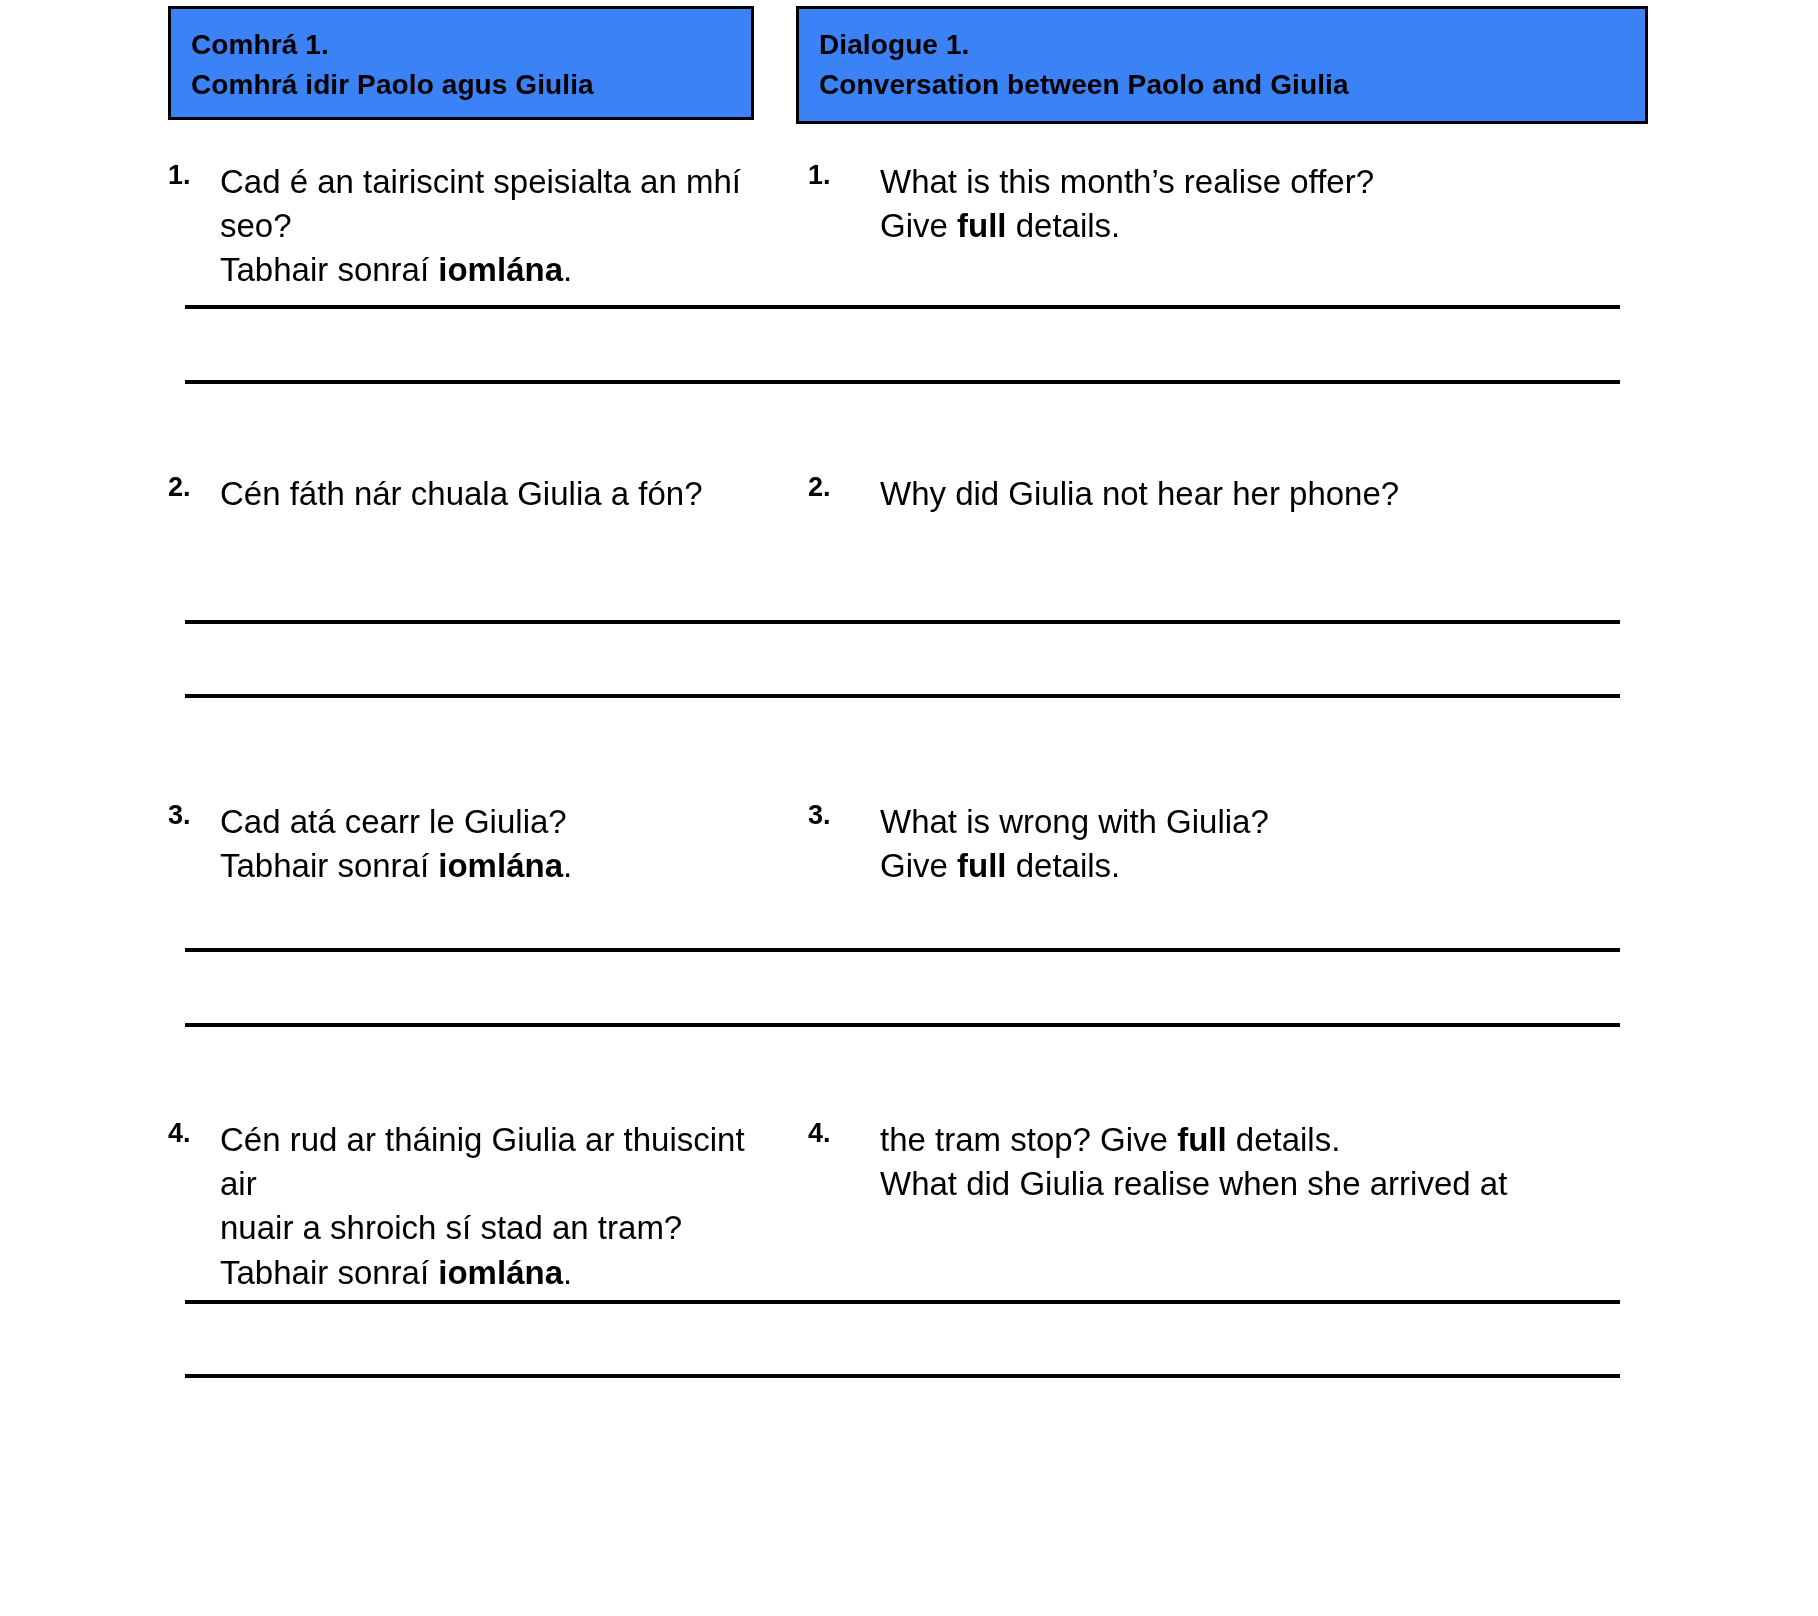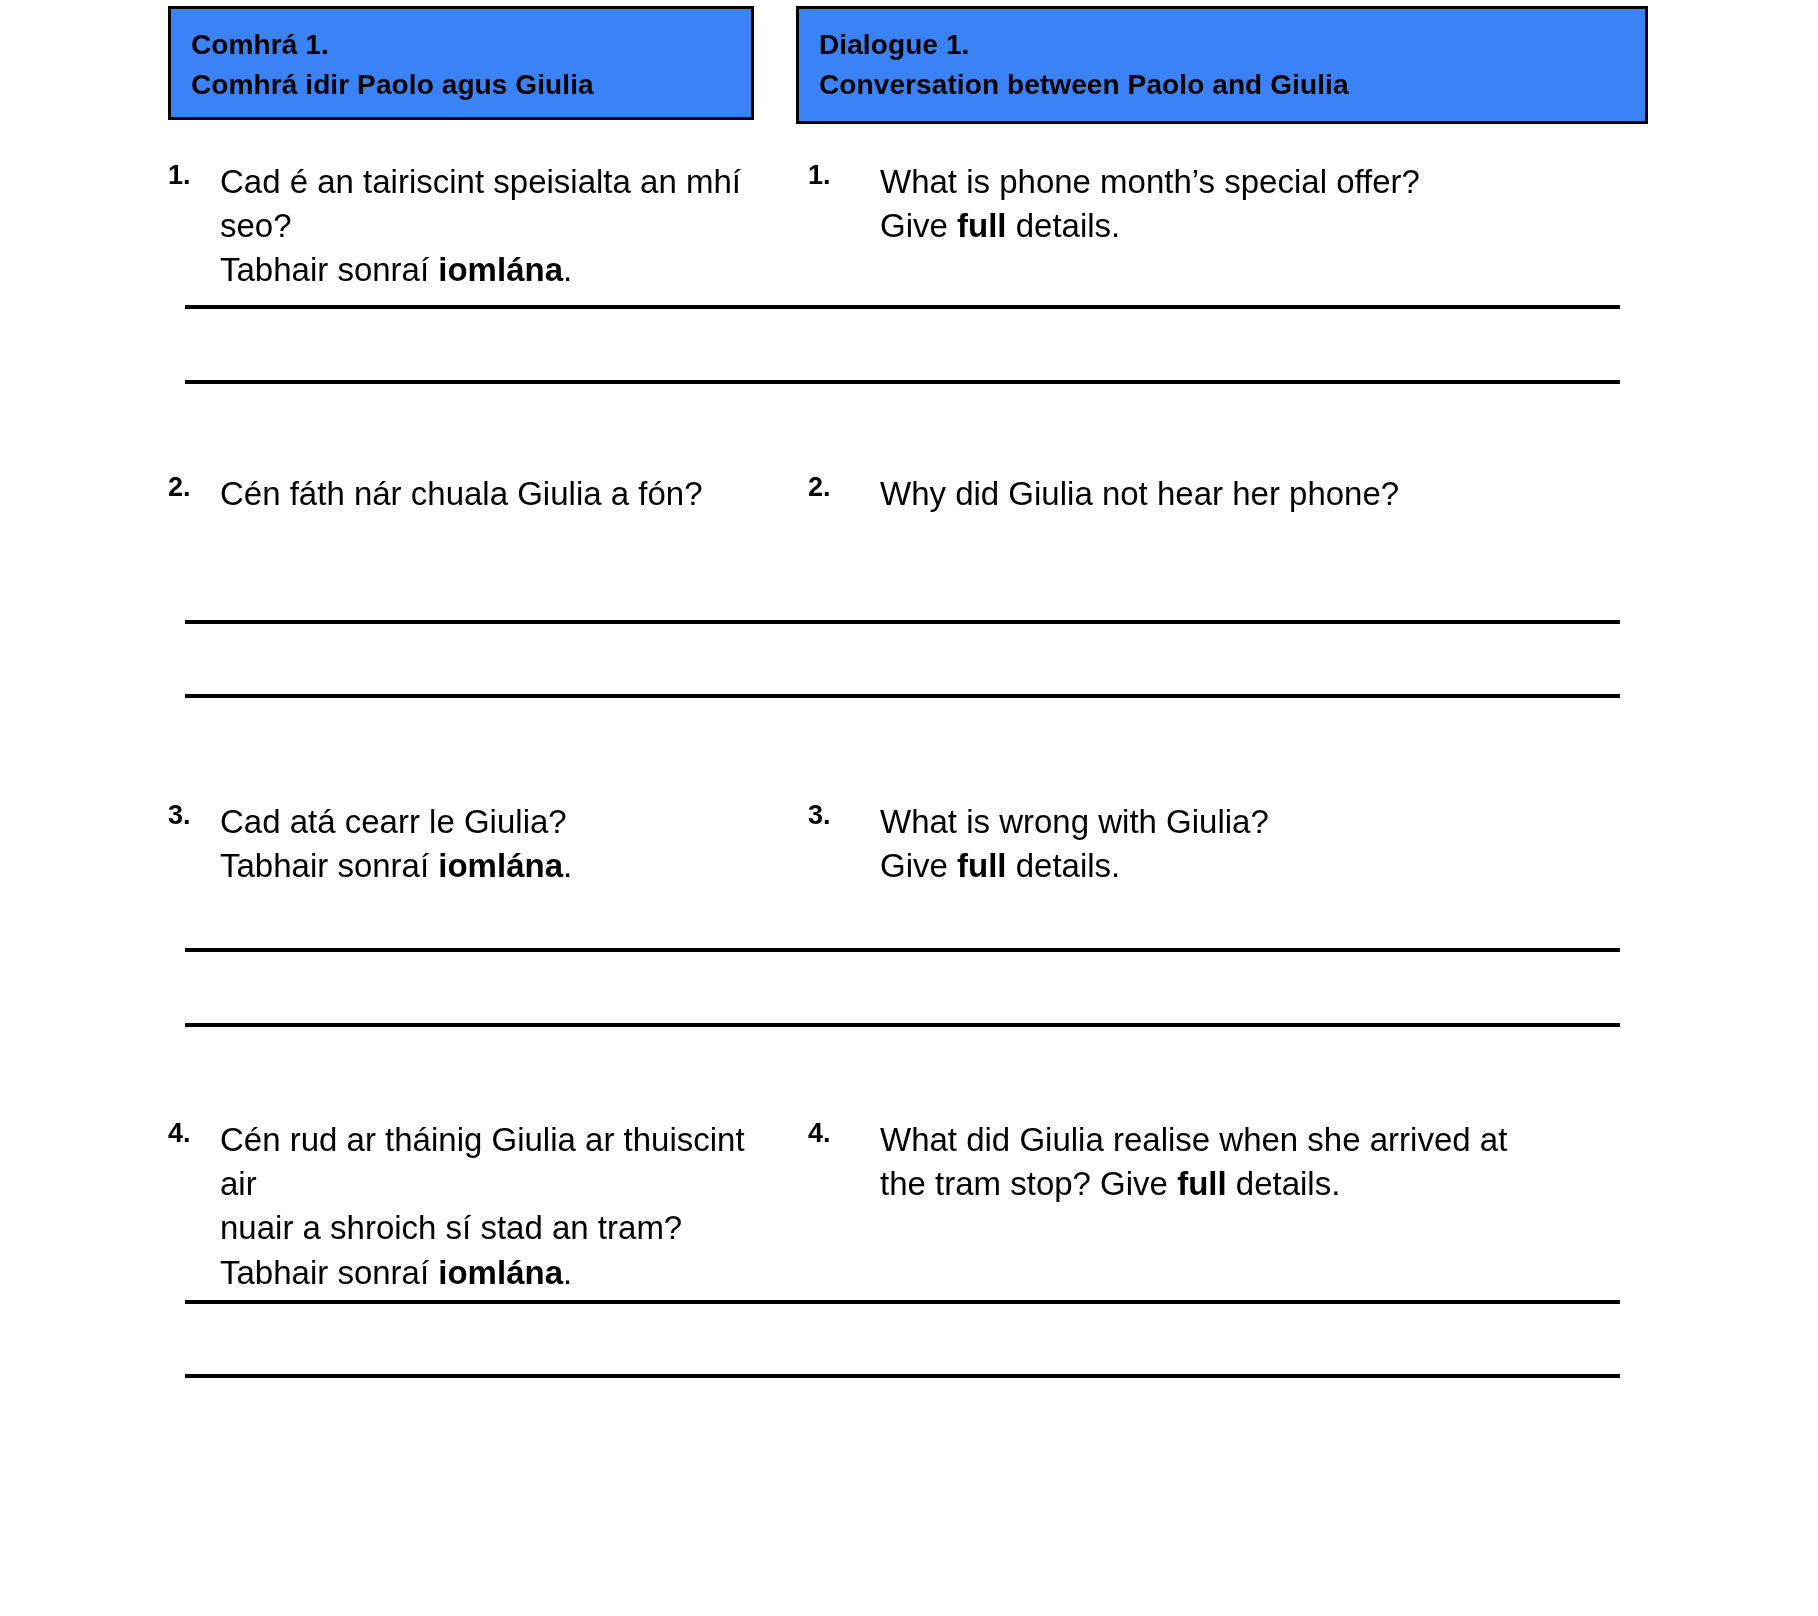--- a/index.html
+++ b/index.html
@@ -120,21 +120,21 @@
           <div class="q-text">
             <div>Cad é an tairiscint speisialta an mhí seo?</div>
             <div><span>Tabhair sonraí </span><b>iomlána</b><span>.</span></div>
           </div>
         </div>
       </div>
       <div class="q-col right">
         <div class="q-item">
           <span class="q-num">1.</span>
           <div class="q-text">
-            <div>What is phone month’s special offer?</div>
+            <div>What is this month’s realise offer?</div>
             <div><span>Give </span><b>full</b><span> details.</span></div>
           </div>
         </div>
       </div>
     </div>
   </div>
   <div class="rule" style="top:305px;"></div>
   <div class="rule" style="top:380px;"></div>
 
   <div class="q-block" style="top:472px;">
@@ -194,22 +194,22 @@
             <div>Cén rud ar tháinig Giulia ar thuiscint air</div>
             <div>nuair a shroich sí stad an tram?</div>
             <div><span>Tabhair sonraí </span><b>iomlána</b><span>.</span></div>
           </div>
         </div>
       </div>
       <div class="q-col right">
         <div class="q-item">
           <span class="q-num">4.</span>
           <div class="q-text">
+            <div><span>the tram stop? Give </span><b>full</b><span> details.</span></div>
             <div>What did Giulia realise when she arrived at</div>
-            <div><span>the tram stop? Give </span><b>full</b><span> details.</span></div>
           </div>
         </div>
       </div>
     </div>
   </div>
   <div class="rule" style="top:1300px;"></div>
   <div class="rule" style="top:1374px;"></div>
 
 </div>
 

